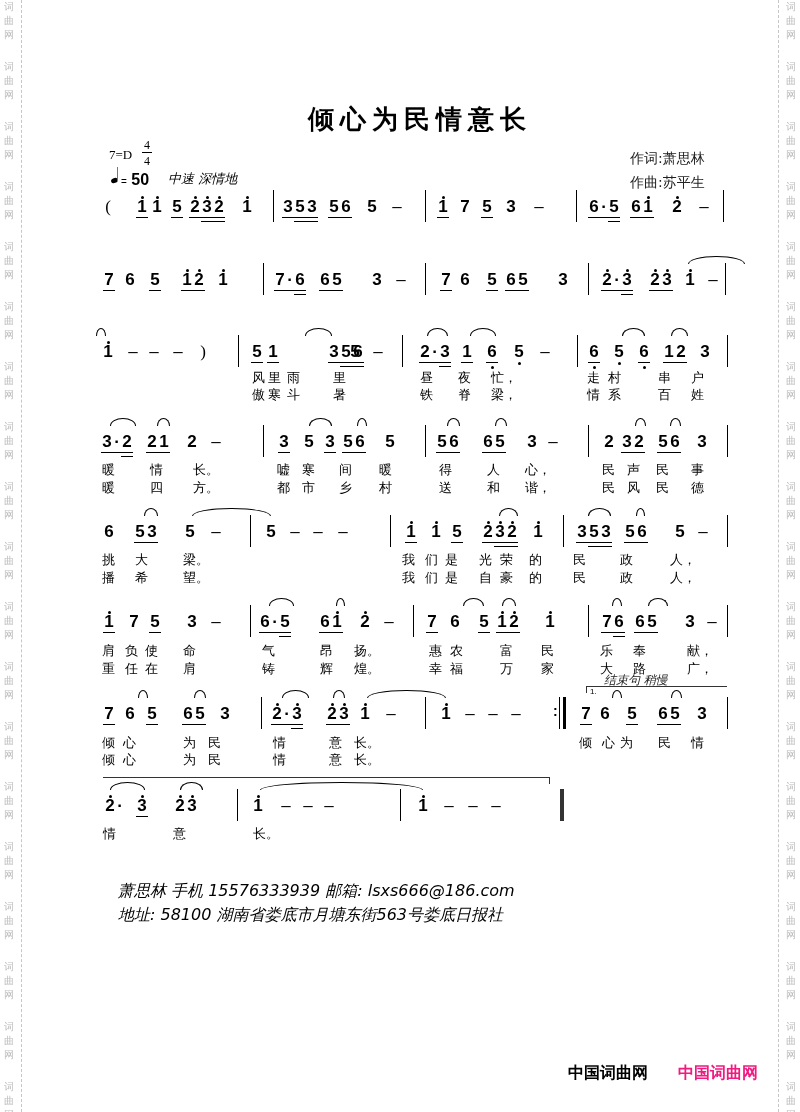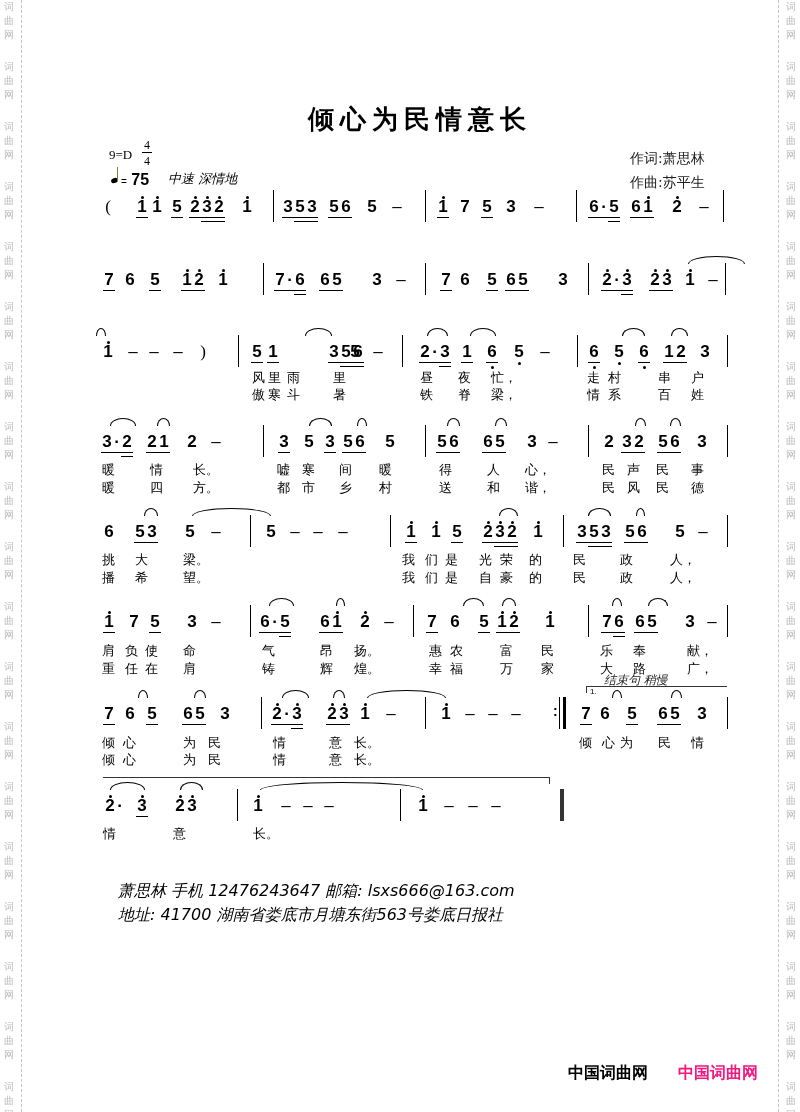--- a/index.html
+++ b/index.html
@@ -168,30 +168,30 @@
       <span class="wm-char" style="color: rgb(189, 189, 189); top: 1021px;">词</span>
       <span class="wm-char" style="color: rgb(189, 189, 189); top: 1035px;">曲</span>
       <span class="wm-char" style="color: rgb(189, 189, 189); top: 1049px;">网</span>
       <span class="wm-char" style="color: rgb(189, 189, 189); top: 1081px;">词</span>
       <span class="wm-char" style="color: rgb(189, 189, 189); top: 1095px;">曲</span>
       <span class="wm-char" style="color: rgb(189, 189, 189); top: 1109px;">网</span>
     </div>
 
   <div class="title">倾心为民情意长</div>
 
-  <div class="key">9=D</div>
+  <div class="key">7=D</div>
   <div class="timesig">
     <span>4</span>
     <span class="ts-line"></span>
     <span>4</span>
   </div>
 
   <div class="tempo">
     <span class="qnote"></span>
-    <span class="tempo-val"><small>=</small> <span>75</span></span>
+    <span class="tempo-val"><small>=</small> <span>50</span></span>
     <span class="tempo-expr">中速 深情地</span>
   </div>
 
   <div class="credit" style="top:149px">作词:萧思林</div>
   <div class="credit" style="top:173px">作曲:苏平生</div>
 
   <div id="score">
       <div class="row">
         <div class="bar single" style="left: 273px; top: 190px;"></div>
         <div class="bar single" style="left: 425px; top: 190px;"></div>
@@ -538,18 +538,18 @@
         <span class="lyr" style="left: 253px; top: 826px;">长。</span>
       </div>
       <div class="bracket left" style="left: 586px; width: 141px; top: 686px;">
         <span class="blabel">1.</span>
       </div>
       <div class="bracket right" style="left: 103px; width: 447px; top: 777px;"></div>
     </div>
 
   <div class="ending-text">结束句 稍慢</div>
 
-  <div class="contact" style="top:881px">萧思林 手机 12476243647 邮箱: lsxs666@163.com</div>
-  <div class="contact" style="top:905px">地址: 41700 湖南省娄底市月塘东街563号娄底日报社</div>
+  <div class="contact" style="top:881px">萧思林 手机 15576333939 邮箱: lsxs666@186.com</div>
+  <div class="contact" style="top:905px">地址: 58100 湖南省娄底市月塘东街563号娄底日报社</div>
 
   <div class="footer" style="left:568px">中国词曲网</div>
   <div class="footer" id="site-name" style="left: 678px; color: rgb(240, 26, 128);">中国词曲网</div>
 </div>
 
 </body></html>

